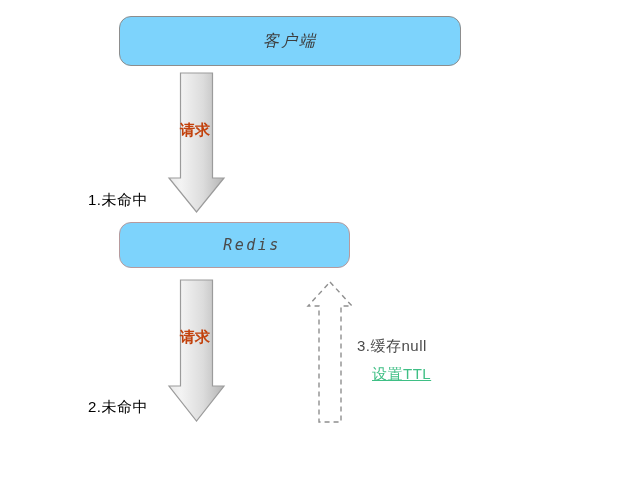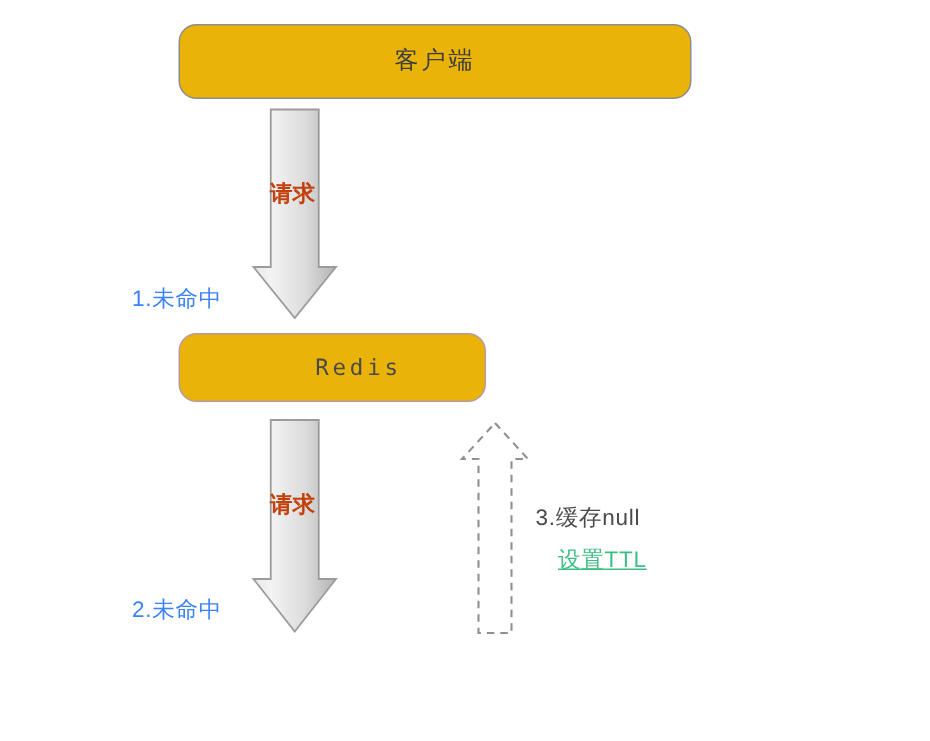--- a/index.html
+++ b/index.html
@@ -19,25 +19,26 @@
     overflow: hidden;
   }
 
   
   .node {
     position: absolute;
     box-sizing: border-box;
     display: flex;
     align-items: center;
     justify-content: center;
-    background: #eab308;
+    background: #7dd3fc;
     border-radius: 12px;
     border-width: 1.4px;
     border-style: solid;
     letter-spacing: 1px;
+    font-style: italic;
   }
   .node-label {
     display: block;
     line-height: 1;
   }
 
   #node-client {
     left: 119px;
     top: 16px;
     width: 342px;
@@ -46,21 +47,21 @@
   }
   #node-client .node-label {
     font-size: 16px;
     color: #3d3d3d;
     letter-spacing: 2px;
   }
 
   #node-redis {
     left: 119px;
     top: 222px;
-    width: 205px;
+    width: 231px;
     height: 46px;
     border-color: #b79a9d;
     padding-left: 35px;
   }
   #node-redis .node-label {
     font-family: "DejaVu Sans Mono", "Liberation Mono", monospace;
     font-size: 15px;
     color: #4a4a4a;
     letter-spacing: 2.5px;
   }
@@ -110,21 +111,21 @@
 
   
   .free-label {
     position: absolute;
     white-space: nowrap;
     line-height: 1;
   }
 
   #label-miss-1, #label-miss-2 {
     font-size: 15px;
-    color: #3b82f6;
+    color: #000000;
     letter-spacing: 0.5px;
   }
   #label-miss-1 { left: 88px; top: 192px; }
   #label-miss-2 { left: 88px; top: 399px; }
 
   #label-cache-null {
     left: 357px;
     top: 338px;
     font-size: 15px;
     color: #4a4a4a;

